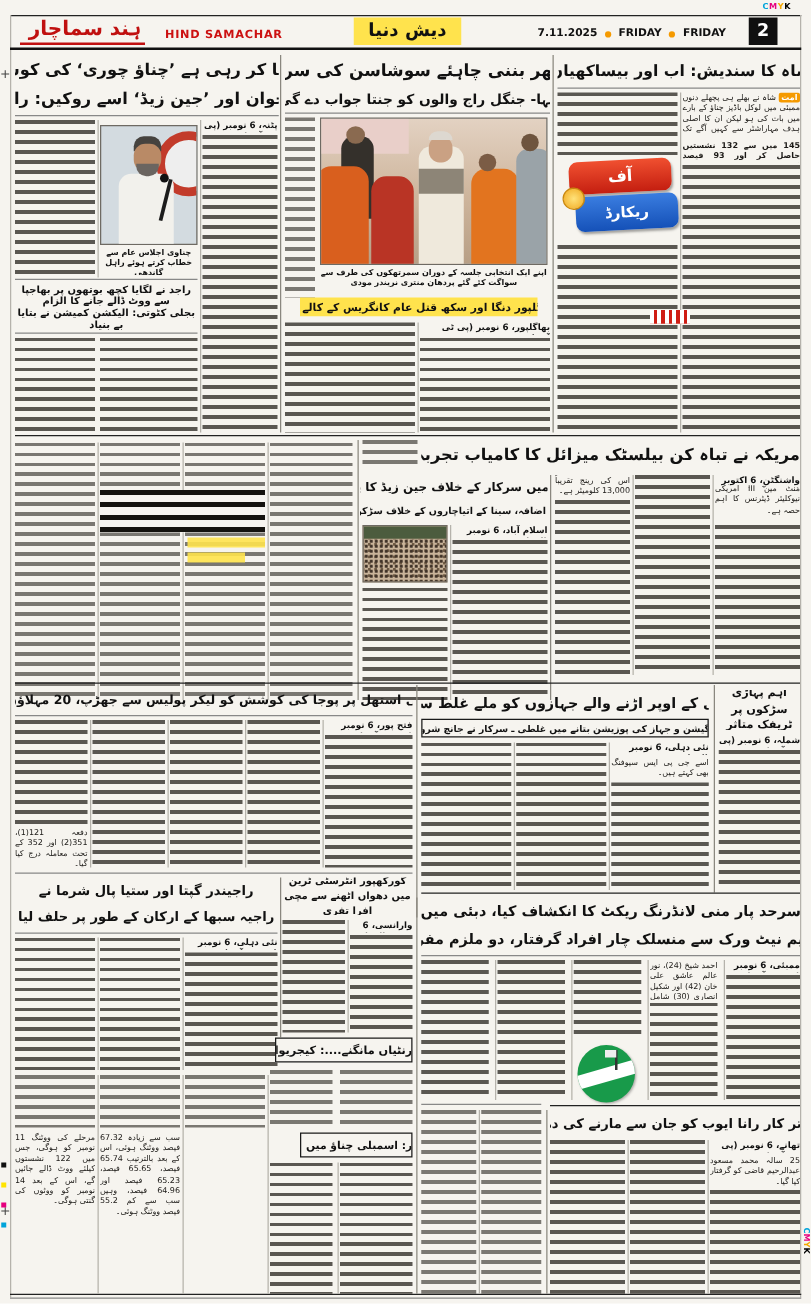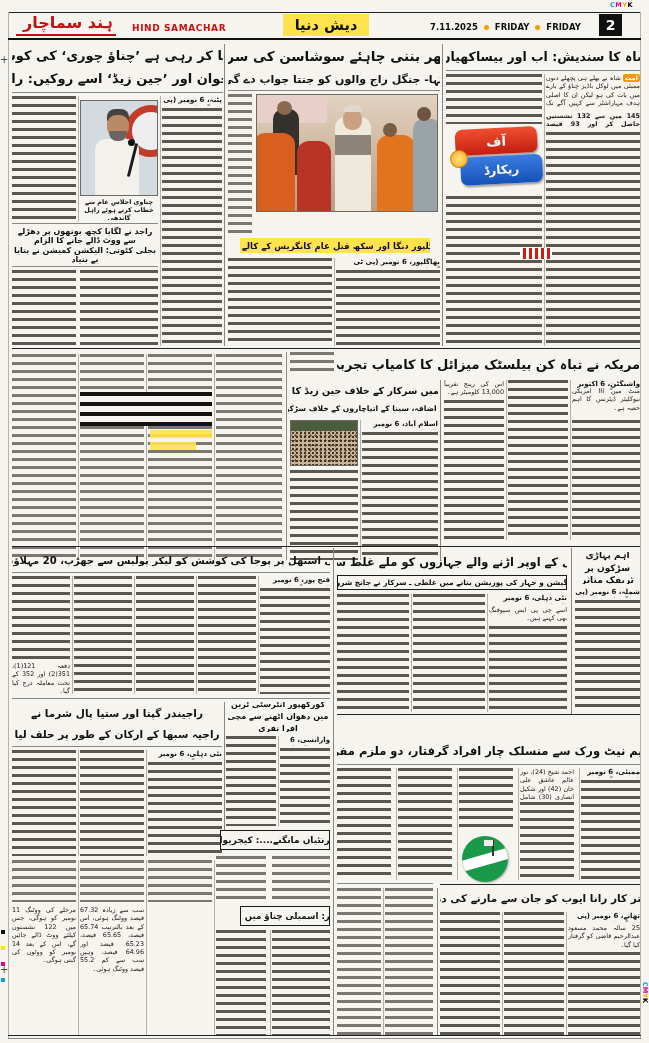--- a/index.html
+++ b/index.html
@@ -72,21 +72,21 @@
     <div style="position:absolute;left:44px;top:4px;width:38px;height:38px;border:7px solid #c23b2b;border-radius:50%;background:#eee;"></div>
     <div style="position:absolute;left:14px;top:38px;width:44px;height:58px;background:#f2f1ec;border-radius:10px 10px 0 0;"></div>
     <div style="position:absolute;left:26px;top:8px;width:22px;height:12px;background:#46433f;border-radius:8px 8px 0 0;"></div>
     <div style="position:absolute;left:26px;top:14px;width:22px;height:22px;background:#b98a66;border-radius:42%;"></div>
     <div style="position:absolute;left:28px;top:30px;width:18px;height:10px;background:#6b6560;border-radius:0 0 8px 8px;"></div>
     <div style="position:absolute;left:50px;top:42px;width:3px;height:34px;background:#1c1c1c;transform:rotate(14deg);"></div>
     <div style="position:absolute;left:47px;top:38px;width:7px;height:7px;background:#111;border-radius:50%;"></div>
   </div>
   <div class="b cap" style="left:80px;top:198px;width:78px;height:22px;">چناوی اجلاس عام سے خطاب کرتے ہوئے راہل گاندھی</div>
   <div class="b hr soft" style="left:12px;top:223px;width:146px;"></div>
-  <div class="b hl urdu" style="left:12px;top:226px;width:146px;height:20px;font-size:8px;white-space:normal;">راجد نے لگایا کچھ بوتھوں پر دھڑلے سے ووٹ ڈالے جانے کا الزام</div>
+  <div class="b hl urdu" style="left:12px;top:226px;width:146px;height:20px;font-size:8px;white-space:normal;">راجد نے لگایا کچھ بوتھوں پر بھاجپا سے ووٹ ڈالے جانے کا الزام</div>
   <div class="b hl urdu" style="left:12px;top:246px;width:146px;height:18px;font-size:8px;white-space:normal;">بجلی کٹوتی: الیکشن کمیشن نے بتایا بے بنیاد</div>
   <div class="b hr soft" style="left:12px;top:266px;width:146px;"></div>
   <div class="b tx" style="left:12px;top:270px;width:64px;height:76px;"></div>
   <div class="b tx" style="left:80px;top:270px;width:78px;height:76px;"></div>
   <div class="b vr" style="left:224px;top:44px;height:302px;background:#8a877f;"></div>
 
   <div class="b hl urdu" style="left:228px;top:44px;width:212px;height:24px;font-size:13.5px;">بہار میں پھر بننی چاہئے سوشاسن کی سرکار: مودی</div>
   <div class="b hl urdu" style="left:228px;top:70px;width:212px;height:18px;font-size:11px;">کہا- جنگل راج والوں کو جنتا جواب دے گی</div>
   <div class="b hr soft" style="left:228px;top:90px;width:212px;"></div>
   <div class="b tx light" style="left:228px;top:94px;width:24px;height:144px;"></div>
@@ -98,20 +98,21 @@
     <div style="position:absolute;left:40px;top:46px;width:34px;height:72px;background:#b93425;border-radius:12px 12px 0 0;"></div>
     <div style="position:absolute;left:78px;top:22px;width:36px;height:96px;background:#efe9dc;border-radius:10px 10px 0 0;"></div>
     <div style="position:absolute;left:78px;top:40px;width:36px;height:20px;background:#8d8577;"></div>
     <div style="position:absolute;left:86px;top:14px;width:19px;height:21px;background:#caa183;border-radius:45%;"></div>
     <div style="position:absolute;left:86px;top:10px;width:19px;height:7px;background:#ddd8d0;border-radius:8px 8px 0 0;"></div>
     <div style="position:absolute;left:120px;top:40px;width:38px;height:78px;background:#e2741f;border-radius:12px 12px 0 0;"></div>
     <div style="position:absolute;left:156px;top:24px;width:28px;height:94px;background:#9aa3a8;border-radius:10px 10px 0 0;"></div>
     <div style="position:absolute;left:126px;top:28px;width:14px;height:14px;background:#7b5c45;border-radius:50%;"></div>
     <div style="position:absolute;left:160px;top:12px;width:14px;height:14px;background:#6e543e;border-radius:50%;"></div>
   </div>
+  <div class="b cap" style="left:256px;top:214px;width:182px;height:20px;">اپنے ایک انتخابی جلسہ کے دوران سمرتھکوں کی طرف سے سواگت کئے گئے پردھان منتری نریندر مودی</div>
   <div class="b hl urdu ylw" style="left:240px;top:238px;width:190px;height:15px;font-size:8.6px;">بھاگلپور دنگا اور سکھ قتل عام کانگریس کے کالے باب</div>
   <div class="b dl" style="left:336px;top:258px;width:104px;height:10px;">بھاگلپور، 6 نومبر (پی ٹی آئی):</div>
   <div class="b tx" style="left:336px;top:270px;width:104px;height:76px;"></div>
   <div class="b tx" style="left:228px;top:258px;width:104px;height:88px;"></div>
   <div class="b vr" style="left:334px;top:258px;height:88px;"></div>
   <div class="b vr" style="left:442px;top:44px;height:302px;background:#8a877f;"></div>
 
   <div class="b hl urdu" style="left:446px;top:44px;width:194px;height:24px;font-size:12.5px;">امت شاہ کا سندیش: اب اور بیساکھیاں نہیں</div>
   <div class="b hr soft" style="left:446px;top:70px;width:194px;"></div>
   <div class="b sn" style="left:546px;top:74px;width:94px;height:36px;"><span class="hlword">امت</span> <span>شاہ نے بھلے ہی پچھلے دنوں ممبئی میں لوکل باڈیز چناؤ کے بارے میں بات کی ہو لیکن ان کا اصلی ہدف مہاراشٹر سے کہیں آگے تک ہے۔</span></div>
@@ -225,20 +226,21 @@
   <div class="b sn" style="left:80px;top:906px;width:64px;height:129px;">سب سے زیادہ 67.32 فیصد ووٹنگ ہوئی، اس کے بعد بالترتیب 65.74 فیصد، 65.65 فیصد، 65.23 فیصد اور 64.96 فیصد، وہیں سب سے کم 55.2 فیصد ووٹنگ ہوئی۔</div>
   <div class="b tx" style="left:216px;top:930px;width:50px;height:105px;"></div>
   <div class="b tx" style="left:272px;top:930px;width:58px;height:105px;"></div>
   <div class="b vr" style="left:78px;top:860px;height:175px;"></div>
   <div class="b vr" style="left:146px;top:860px;height:175px;"></div>
   <div class="b vr" style="left:214px;top:860px;height:175px;"></div>
   <div class="b vr" style="left:270px;top:930px;height:105px;"></div>
 
   <div class="b vr" style="left:333px;top:718px;height:317px;background:#8a877f;"></div>
   <div class="b hr" style="left:337px;top:714px;width:303px;"></div>
+  <div class="b hl urdu" style="left:337px;top:718px;width:303px;height:22px;font-size:11.5px;">سرحد پار منی لانڈرنگ ریکٹ کا انکشاف کیا، دبئی میں</div>
   <div class="b hl urdu" style="left:337px;top:740px;width:303px;height:22px;font-size:11.5px;">مقیم نیٹ ورک سے منسلک چار افراد گرفتار، دو ملزم مفرور</div>
   <div class="b hr soft" style="left:337px;top:764px;width:303px;"></div>
   <div class="b dl" style="left:581px;top:768px;width:59px;height:10px;">ممبئی، 6 نومبر (پی ٹی آئی):</div>
   <div class="b tx" style="left:581px;top:780px;width:59px;height:100px;"></div>
   <div class="b sn" style="left:520px;top:768px;width:54px;height:32px;">احمد شیخ (24)، نور عالم عاشق علی خان (42) اور شکیل انصاری (30) شامل ہیں۔ دفعہ 420 کے تحت معاملہ درج۔</div>
   <div class="b tx" style="left:520px;top:802px;width:54px;height:78px;"></div>
   <div class="b tx" style="left:459px;top:768px;width:54px;height:64px;"></div>
   <div class="b" style="left:462px;top:836px;width:46px;height:46px;background:#189a4a;border-radius:50%;overflow:hidden;box-shadow:1px 1px 2px rgba(0,0,0,.3);">
     <div style="position:absolute;left:-6px;top:18px;width:60px;height:11px;background:#fff;transform:rotate(-16deg);"></div>
     <div style="position:absolute;left:30px;top:4px;width:2px;height:16px;background:#333;"></div>

